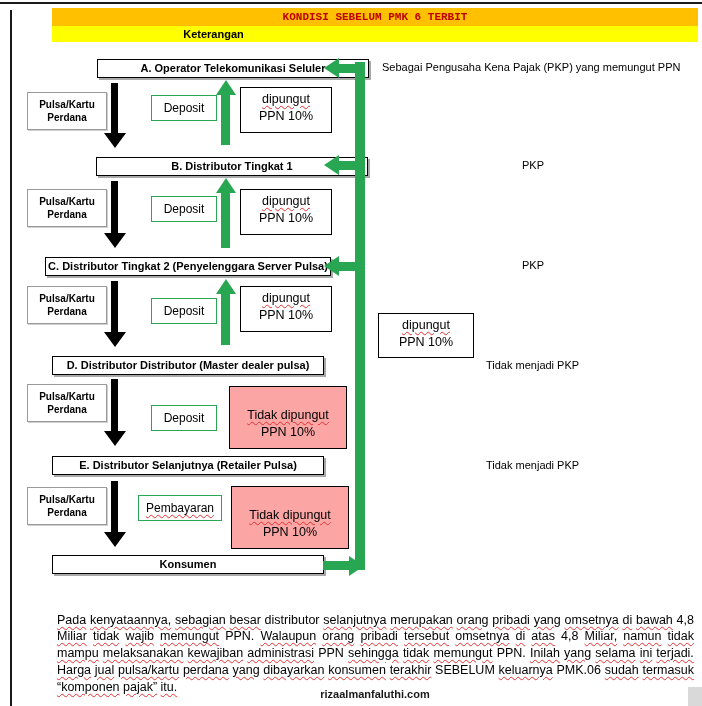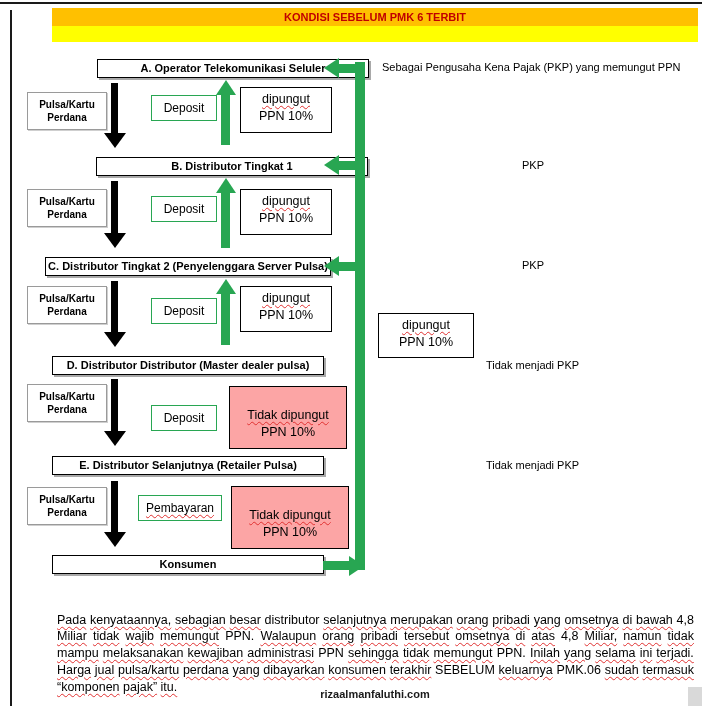--- a/index.html
+++ b/index.html
@@ -3,21 +3,21 @@
 <meta charset="utf-8">
 <style>
   html,body{margin:0;padding:0;}
   body{width:702px;height:706px;background:#fff;font-family:"Liberation Sans",sans-serif;position:relative;overflow:hidden;}
   .abs{position:absolute;}
   
   .frame-line{background:#1a1a1a;}
   .scroll-corner{background:#d9d9d9;}
   
   .title-bar{left:52px;top:8px;width:646px;height:19px;background:#FFC000;color:#C00000;
-    font-size:11px;font-weight:bold;text-align:center;line-height:18px;}
+    font-size:11px;font-weight:bold;text-align:center;line-height:18px;font-family:Liberation Mono, monospace;}
   .subheader{left:52px;top:26px;width:646px;height:16px;background:#FFFF00;display:flex;}
   .subheader>div{width:50%;font-size:11px;font-weight:bold;color:#000;text-align:center;line-height:16px;}
   
   .ebox{border:1px solid #000;background:#fff;box-shadow:2px 2px 0 #a9a9a9;
     font-size:11px;font-weight:bold;text-align:center;color:#000;white-space:nowrap;}
   
   .sbox{border:1px solid #9a9a9a;background:#fff;font-size:10px;font-weight:bold;color:#000;
     text-align:center;line-height:13px;padding-top:5px;box-shadow:1px 1px 0 #cfcfcf;}
   
   .dbox{border:1px solid #28A652;background:#fff;font-size:12px;color:#000;text-align:center;}
@@ -43,20 +43,21 @@
 </style>
 </head>
 <body>
 
 <div class="abs frame-line" style="left:0;top:2px;width:702px;height:2px;"></div>
 <div class="abs frame-line" style="left:10px;top:10px;width:2px;height:696px;"></div>
 <div class="abs scroll-corner" style="left:688px;top:687px;width:14px;height:19px;"></div>
 
 <div class="abs title-bar">KONDISI SEBELUM PMK 6 TERBIT</div>
 <div class="abs subheader">
+  <div>Keterangan</div>
 </div>
 
 <div class="abs ebox" style="left:52px;top:59px;width:270px;height:17px;line-height:17px;margin-left:45px;">A. Operator Telekomunikasi Seluler</div>
 <div class="abs ebox" style="left:52px;top:157px;width:270px;height:17px;line-height:17px;margin-left:44px;">B. Distributor Tingkat 1</div>
 <div class="abs ebox" style="left:45px;top:257px;width:284px;height:17px;line-height:17px;">C. Distributor Tingkat 2 (Penyelenggara Server Pulsa)</div>
 <div class="abs ebox" style="left:52px;top:356px;width:270px;height:17px;line-height:17px;">D. Distributor Distributor (Master dealer pulsa)</div>
 <div class="abs ebox" style="left:52px;top:456px;width:270px;height:17px;line-height:17px;">E. Distributor Selanjutnya (Retailer Pulsa)</div>
 <div class="abs ebox" style="left:52px;top:555px;width:270px;height:17px;line-height:17px;">Konsumen</div>
 
 <div class="abs note" style="left:382px;top:61px;">Sebagai Pengusaha Kena Pajak (PKP) yang memungut PPN</div>

